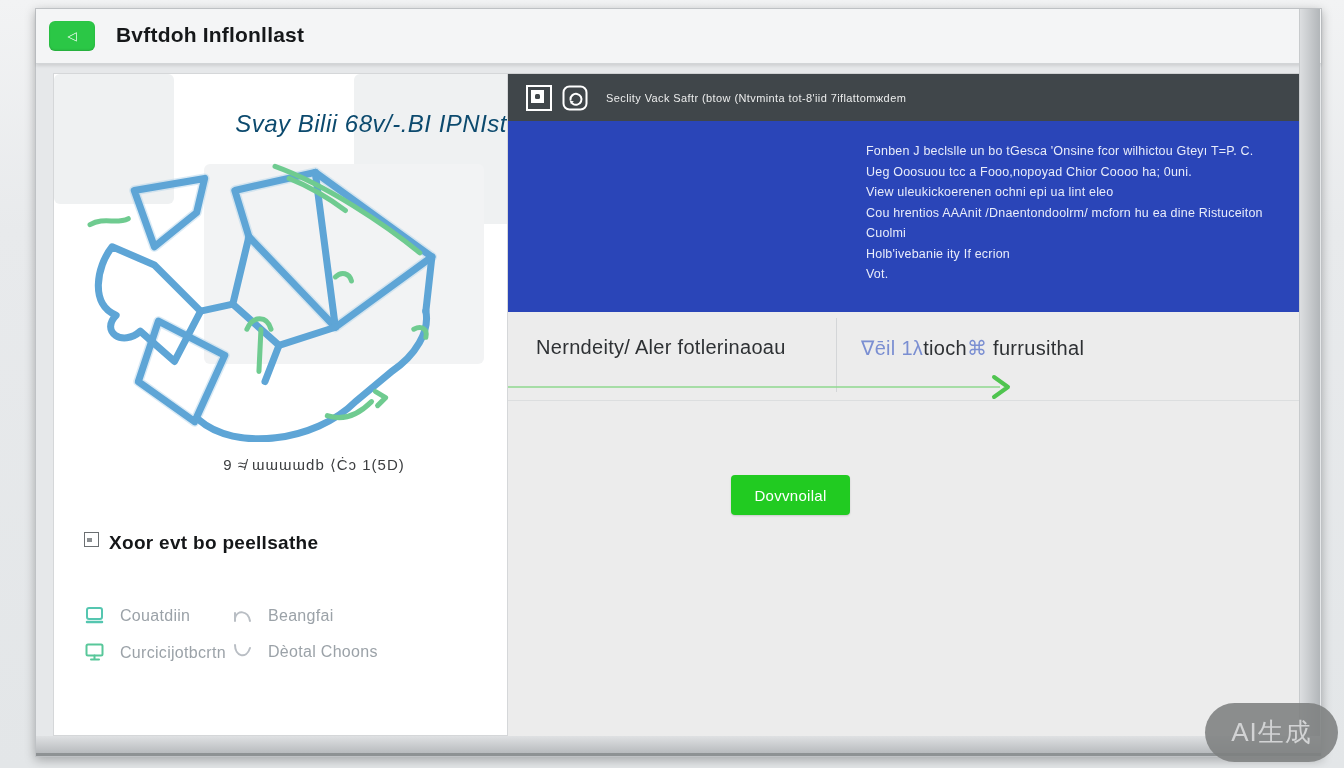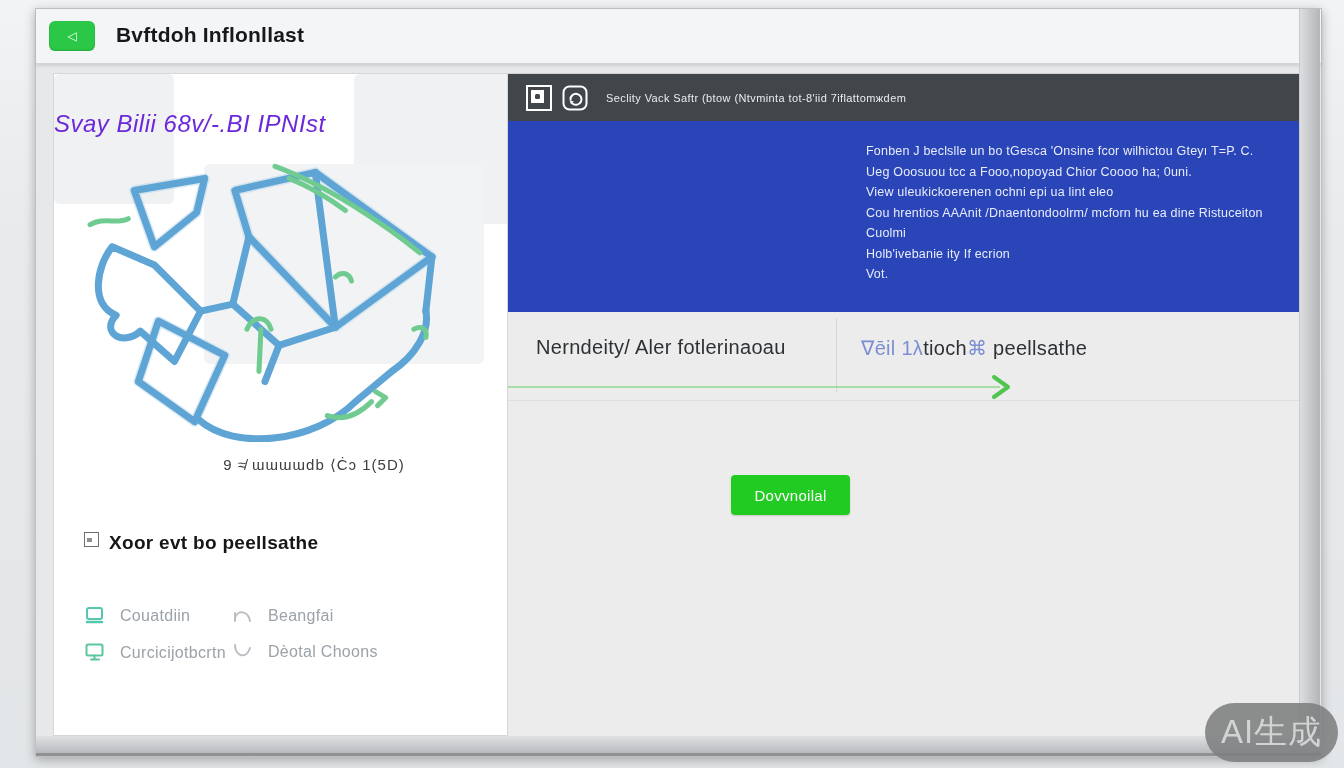--- a/index.html
+++ b/index.html
@@ -22,22 +22,22 @@
   .app-title{position:absolute;left:80px;top:14px;font-size:21px;font-weight:bold;color:#16181a;letter-spacing:.2px;}
   .topbar-sub{position:absolute;left:452px;top:16px;font-size:19px;color:#17191b;font-weight:bold;}
   .topbar-sub .light{font-weight:normal;font-size:15px;color:#9aa0a5;margin-left:6px;}
   
   .left-panel{position:absolute;left:17px;top:64px;width:455px;height:663px;background:#ffffff;
           border:1px solid #d5d7d9;box-sizing:border-box;overflow:hidden;}
   .right-panel{position:absolute;left:472px;top:64px;width:791px;height:663px;background:#ececec;
           border-top:1px solid #cfd1d3;box-sizing:border-box;overflow:hidden;}
   
   .bg-blob{position:absolute;background:#eff1f2;border-radius:6px;}
-  .lp-title{position:absolute;left:0;top:36px;width:100%;text-align:left;font-style:italic;
-          font-weight:300;font-size:24px;color:#6d28d9;letter-spacing:.5px;}
+  .lp-title{position:absolute;left:0;top:36px;width:100%;text-align:right;font-style:italic;
+          font-weight:300;font-size:24px;color:#0c4a6e;letter-spacing:.5px;}
   .lp-sketch{position:absolute;left:28px;top:54px;}
   .lp-caption{position:absolute;left:60px;top:382px;width:400px;text-align:center;
           font-size:15px;color:#3c3e40;letter-spacing:1px;}
   .lp-heading{position:absolute;left:30px;top:458px;display:flex;align-items:flex-start;gap:10px;}
   .lp-heading .txt{font-size:19px;font-weight:bold;color:#141618;letter-spacing:.3px;}
   .sq-icon{width:13px;height:13px;border:1.5px solid #6b6f72;position:relative;}
   .sq-icon::after{content:"";position:absolute;left:2px;top:5px;width:5px;height:4px;background:#8a8e91;}
   .feat-row{position:absolute;left:30px;display:flex;align-items:center;}
   .feat-cell{display:flex;align-items:center;gap:14px;}
   .feat-label{font-size:16px;color:#9ba2a8;letter-spacing:.3px;}
@@ -58,21 +58,21 @@
   .col-title.right{left:353px;cursor:pointer;}
   .col-title .blue{color:#7b8fd2;}
   .arrow-svg{position:absolute;left:0;top:300px;}
   .hr-line{position:absolute;left:0;top:326px;width:100%;height:1px;background:#dcdedf;}
   .dl-btn{position:absolute;left:223px;top:401px;width:119px;height:40px;border:none;border-radius:4px;
           background:#21cb21;color:#fff;font-size:15px;font-family:"Liberation Sans",sans-serif;
           letter-spacing:.3px;cursor:pointer;box-shadow:0 1px 2px rgba(0,0,0,.15);}
   
   .watermark{position:absolute;left:1205px;top:703px;width:133px;height:59px;border-radius:30px;
           background:rgba(125,127,128,.88);display:flex;align-items:center;justify-content:center;
-          color:#d2d3d4;font-size:33px;letter-spacing:1px;}
+          color:#d2d3d4;font-size:26px;letter-spacing:1px;}
 </style>
 </head>
 <body>
 
 <div id="stage">
   <div class="window">
 
     <div class="topbar">
       <button class="back-btn">
         <span>◁</span>
@@ -182,21 +182,21 @@
           <div>Cuolmi</div>
           <div>Holb'ivebanie ity If ecrion</div>
           <div>Vot.</div>
         </div>
       </div>
 
       <div class="cols-row">
         <div class="col-title left">Nerndeity/ Aler fotlerinaoau</div>
         <div class="col-div"></div>
         <div class="col-title right">
-          <span class="blue">∇ēil 1λ</span><span>tioch</span><span class="blue">⌘</span><span> peellsathe</span>
+          <span class="blue">∇ēil 1λ</span><span>tioch</span><span class="blue">⌘</span><span> furrusithal</span>
         </div>
       </div>
 
       <svg class="arrow-svg" width="520" height="26" viewBox="0 0 520 26">
         <path d="M0,13 H492" stroke="#8fd98f" stroke-width="1.5" fill="none"></path>
         <path d="M486,3 L500,13 L486,23" fill="none" stroke="#4fc44f" stroke-width="4" stroke-linecap="round" stroke-linejoin="round"></path>
       </svg>
       <div class="hr-line"></div>
 
       <button class="dl-btn">Dovvnoilal</button>

